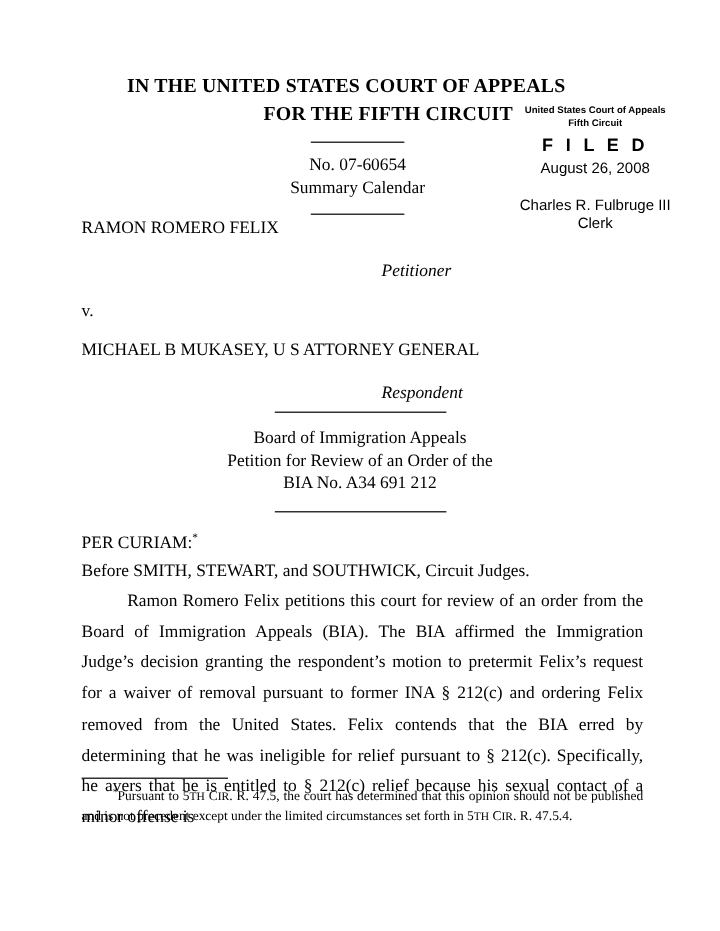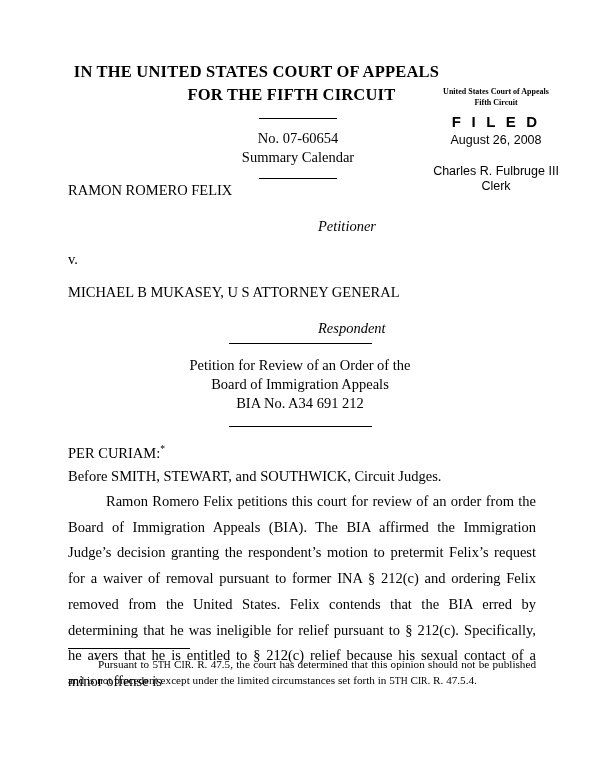--- a/index.html
+++ b/index.html
@@ -23,20 +23,21 @@
     height: 776px;
     background: #ffffff;
   }
 
   
   .caption {
     position: absolute;
     left: 0;
     top: 60px;
     width: 511px;
+    padding-left: 32px;
   }
   .court-title {
     font-weight: bold;
     font-size: 16.5px;
     letter-spacing: 0.2px;
     line-height: 23px;
     text-align: center;
     padding-left: 8px;
     padding-right: 6px;
   }
@@ -52,21 +53,20 @@
     top: 87px;
     width: 162px;
     text-align: center;
     font-family: "Liberation Sans", "DejaVu Sans", sans-serif;
     color: #000;
   }
   .stamp-court {
     font-size: 8px;
     font-weight: bold;
     line-height: 10.5px;
-    font-family: Liberation Serif, serif;
   }
   .stamp-filed {
     font-size: 15px;
     font-weight: bold;
     letter-spacing: 3.2px;
     margin-top: 5px;
     line-height: 17px;
   }
   .stamp-date {
     font-size: 12.5px;
@@ -243,22 +243,22 @@
     <div class="gap-13"></div>
     <p class="versus">v.</p>
     <div class="gap-13"></div>
     <p class="party-name">MICHAEL B MUKASEY, U S ATTORNEY GENERAL</p>
     <div class="gap-16"></div>
     <p class="party-role">Respondent</p>
   </div>
 
   <div class="petition">
     <div class="rule rule-wide top"></div>
+    <div class="petition-line">Board of Immigration Appeals</div>
     <div class="petition-line">Petition for Review of an Order of the</div>
-    <div class="petition-line">Board of Immigration Appeals</div>
     <div class="petition-line">BIA No. A34 691 212</div>
     <div class="rule rule-wide bottom"></div>
   </div>
 
   <div class="panel">
     <p class="panel-line"><span>PER CURIAM:</span><span class="fn-mark">*</span></p>
     <p class="panel-line">Before SMITH, STEWART, and SOUTHWICK, Circuit Judges.</p>
   </div>
 
   <div class="body-text">

